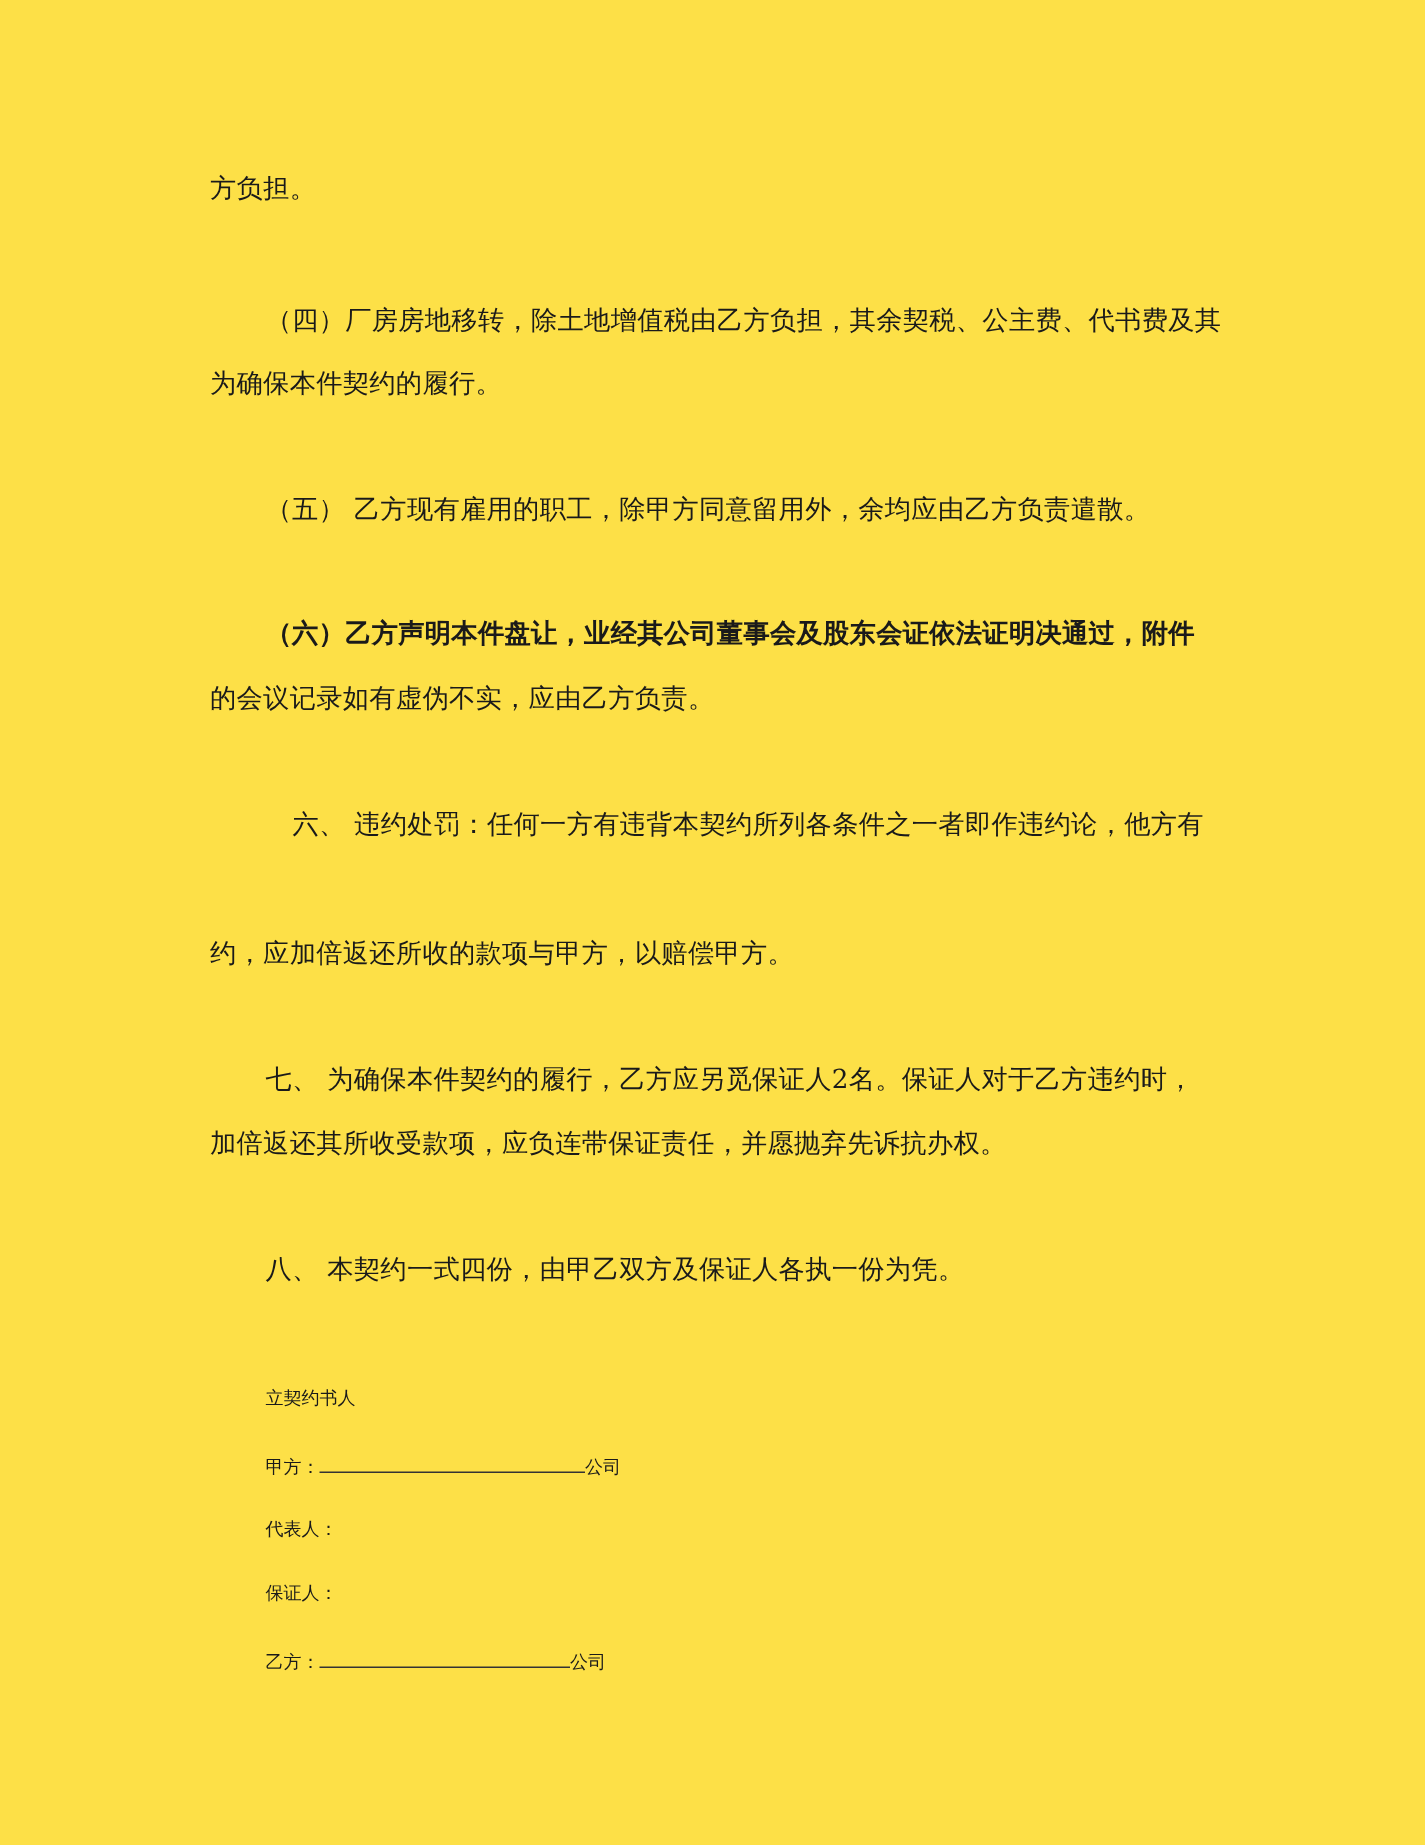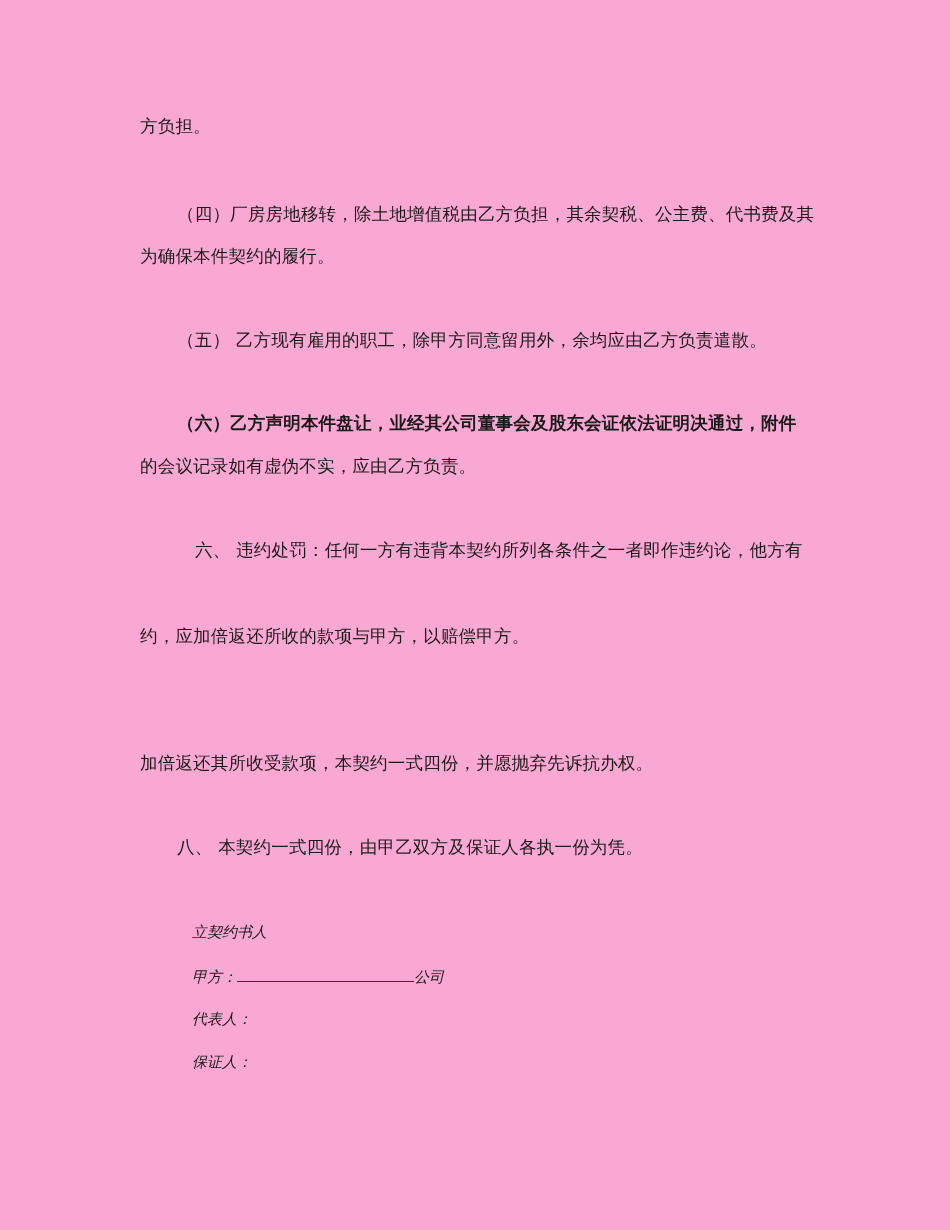--- a/index.html
+++ b/index.html
@@ -14,37 +14,36 @@
       overflow: hidden;
       font-family: "DejaVu Serif", "Liberation Serif", serif;
       color: #1a1a1a;
     }
     .page {
       position: absolute;
       left: 0;
       top: 0;
       width: 950px;
       height: 1230px;
-      background: #f9a8d4;
+      background: #fde047;
     }
     .line {
       position: absolute;
       left: 140px;
       font-size: 17.5px;
       line-height: 20px;
       white-space: nowrap;
       letter-spacing: 0.2px;
     }
     .sig {
       position: absolute;
-      left: 192px;
-      font-size: 15px;
+      left: 177px;
+      font-size: 12px;
       line-height: 20px;
       white-space: nowrap;
-      font-style: italic;
     }
     .blank {
       display: inline-block;
       border-bottom: 1px solid #333;
       height: 16px;
       vertical-align: baseline;
     }
   </style>
 </head>
 <body>
@@ -57,28 +56,32 @@
   <div class="line" style="top:246px;">为确保本件契约的履行。</div>
 
   <div class="line" style="top:330px; left:177px;">（五）  乙方现有雇用的职工，除甲方同意留用外，余均应由乙方负责遣散。</div>
 
   <div class="line" style="top:413px; left:177px;font-weight:bold;">（六）乙方声明本件盘让，业经其公司董事会及股东会证依法证明决通过，附件</div>
   <div class="line" style="top:456px;">的会议记录如有虚伪不实，应由乙方负责。</div>
 
   <div class="line" style="top:540px; left:195px;">六、 违约处罚：任何一方有违背本契约所列各条件之一者即作违约论，他方有</div>
   <div class="line" style="top:626px;">约，应加倍返还所收的款项与甲方，以赔偿甲方。</div>
 
-  <div class="line" style="top:753px;">加倍返还其所收受款项，本契约一式四份，并愿抛弃先诉抗办权。</div>
+  <div class="line" style="top:710px; left:177px;">七、 为确保本件契约的履行，乙方应另觅保证人2名。保证人对于乙方违约时，</div>
+  <div class="line" style="top:753px;">加倍返还其所收受款项，应负连带保证责任，并愿抛弃先诉抗办权。</div>
 
   <div class="line" style="top:837px; left:177px;">八、  本契约一式四份，由甲乙双方及保证人各执一份为凭。</div>
 
   <div class="sig" style="top:922px;">立契约书人</div>
 
   <div class="sig" style="top:965px;">
     <span>甲方：</span><span class="blank" style="width:177px;"></span><span>公司</span>
   </div>
 
   <div class="sig" style="top:1009px;">代表人：</div>
 
   <div class="sig" style="top:1052px;">保证人：</div>
 
+  <div class="sig" style="top:1095px;">
+    <span>乙方：</span><span class="blank" style="width:167px;"></span><span>公司</span>
+  </div>
 
 </div>
 
 </body></html>

